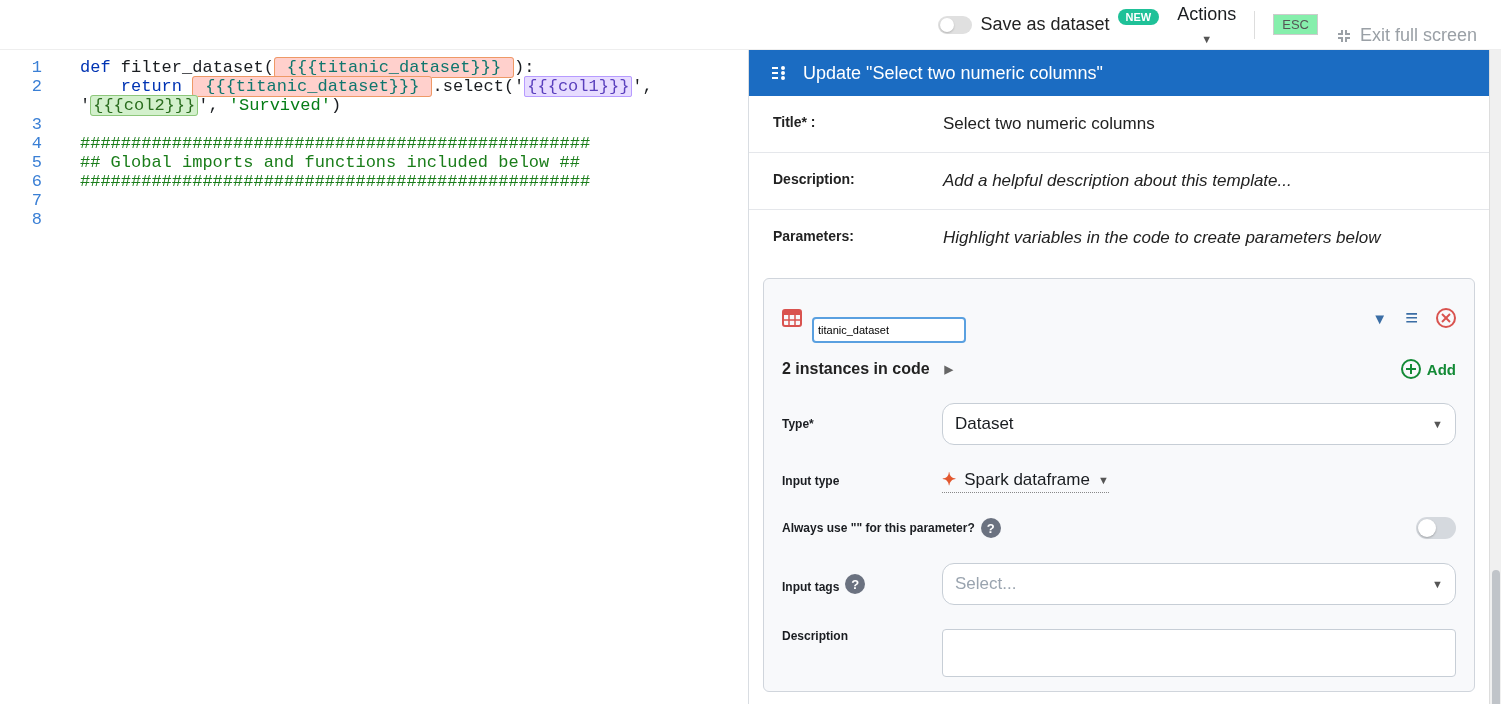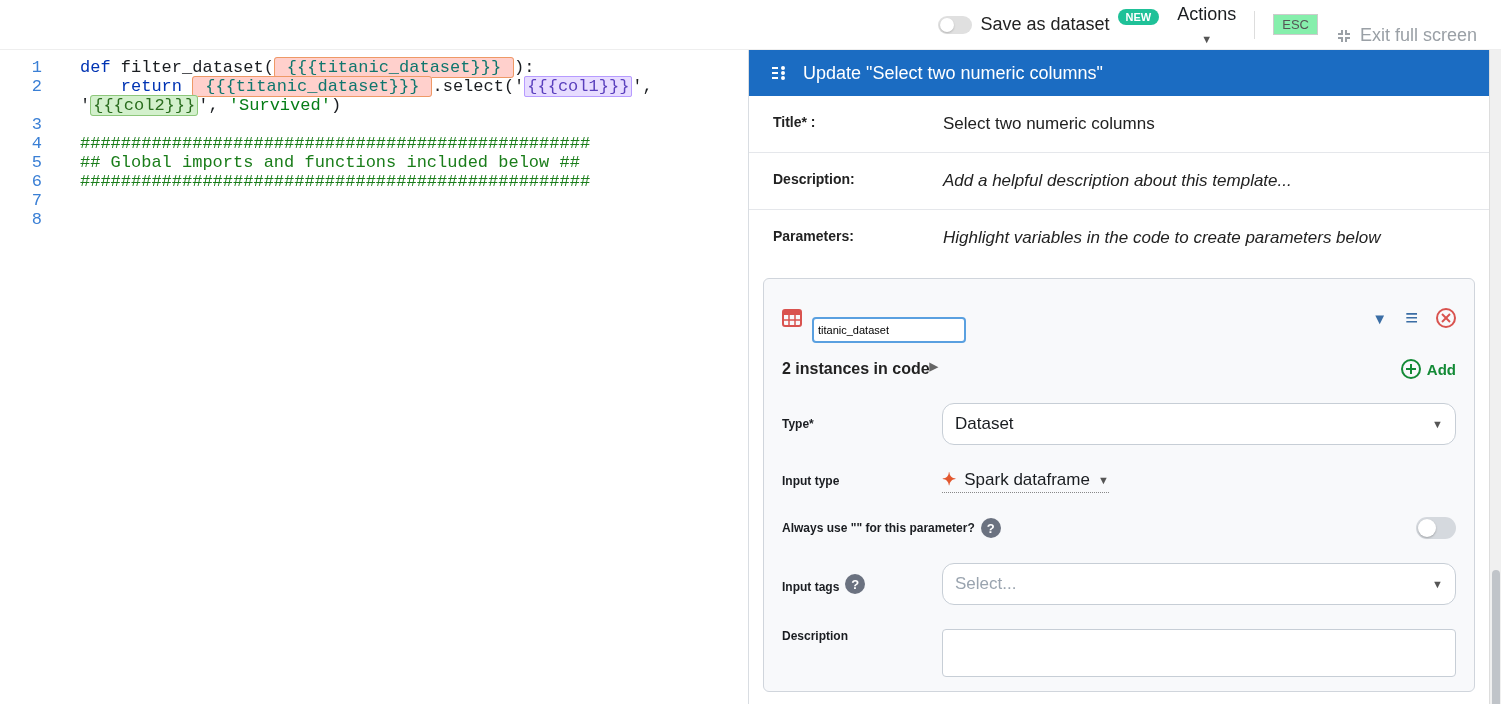--- a/index.html
+++ b/index.html
@@ -86,21 +86,21 @@
 }
 .param-head { display:flex; align-items:center; gap:10px; }
 .table-icon { color:#d9534f; }
 .param-name {
   border:2px solid #5aa0e0; border-radius:4px; padding:5px 4px;
   font-size:11px; background:#fff; min-width:140px;margin-top:24px;
 }
 .param-head .spacer { flex:1; }
 .icon-btn { cursor:pointer; display:flex; align-items:center; }
 .instances-row { display:flex; align-items:center; justify-content:space-between; margin-top:16px; }
-.instances { font-size:16px; font-weight:700; color:#222; display:flex; gap:0;}
+.instances { font-size:16px; font-weight:700; color:#222; display:flex; align-items:center; gap:15px;}
 .add-link { color:#138a36; font-weight:600; display:flex; align-items:center; gap:6px; cursor:pointer;}
 .field-row { display:flex; align-items:center; margin-top:24px; }
 .field-row .flabel { width:160px; font-weight:700; font-size:12px; }
 .select-box {
   flex:1; border:1px solid #c7ced6; border-radius:12px; background:#fff;
   padding:10px 12px; display:flex; align-items:center; justify-content:space-between;
   cursor:pointer; font-size:17px;
 }
 .input-type-val { display:flex; align-items:center; gap:8px; font-size:17px; border-bottom:1px dotted #888; padding-bottom:2px;}
 .spark-icon { color:#e2572e; font-weight:bold; }

